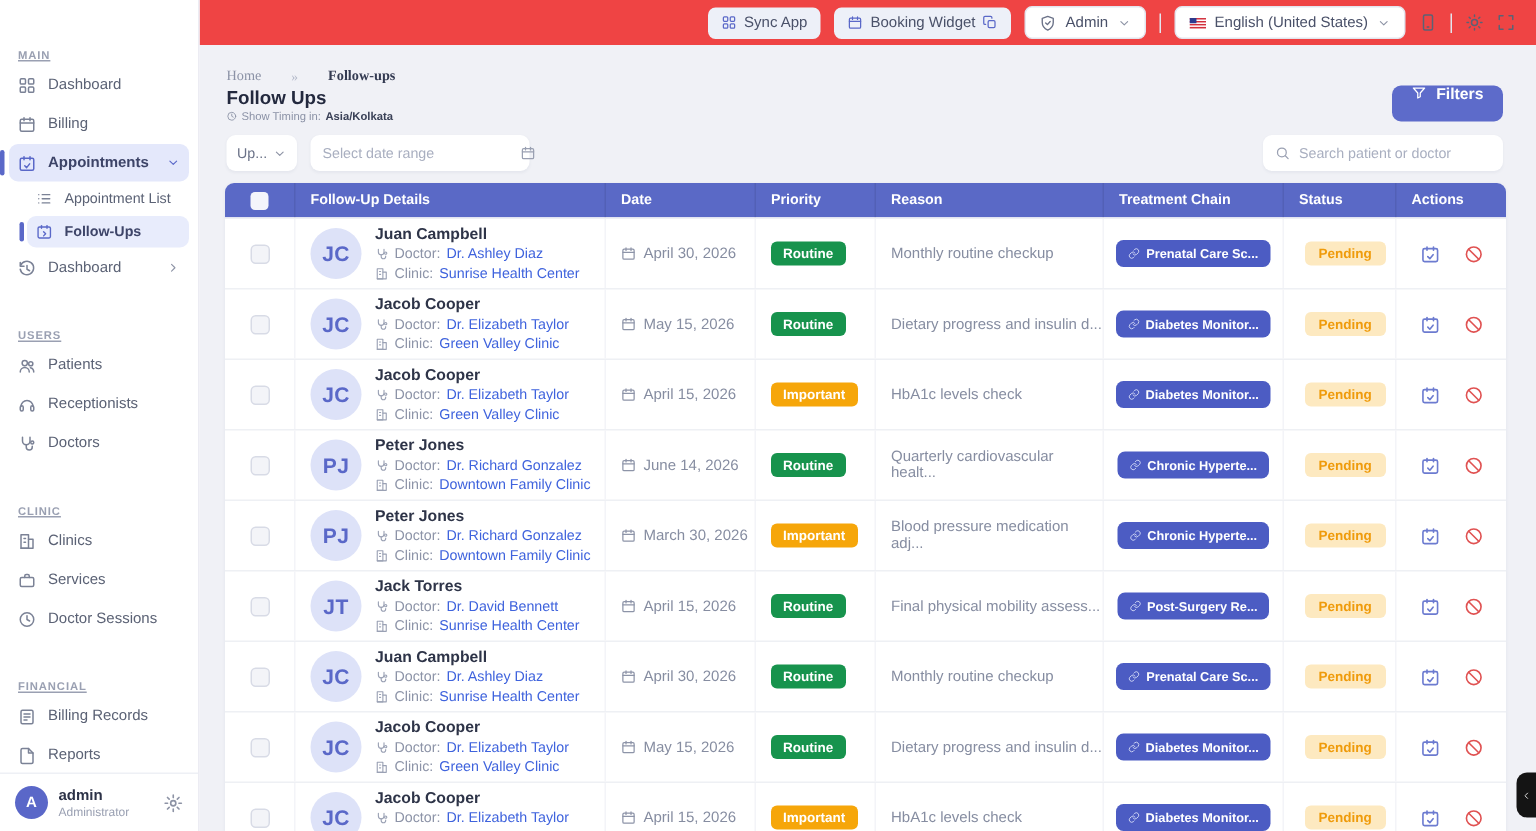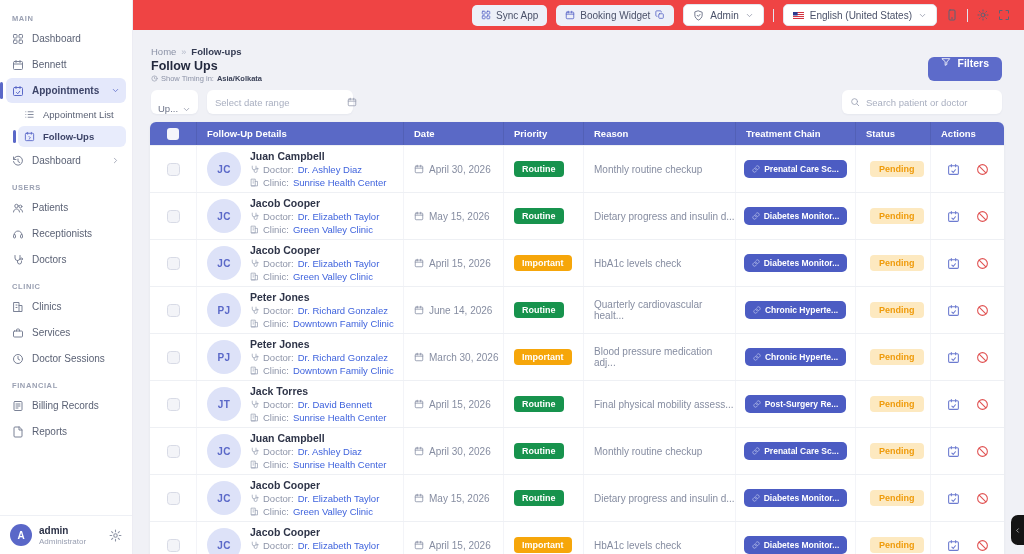--- a/index.html
+++ b/index.html
@@ -10,21 +10,21 @@
 
   
   .sidebar { position:absolute; left:0; top:0; width:133px; height:554px; background:#fff; border-right:1px solid #ececf3; display:flex; flex-direction:column; z-index:5; }
   .logo-row { display:flex; align-items:center; gap:6px; padding:8px 8px 6px 10px; }
   .logo-mark { width:17px; height:17px; }
   .brand { font-size:11px; font-weight:bold; color:#20263a; letter-spacing:.2px; }
   .brand .light { color:#8d93a5; font-weight:normal; }
   .collapse-btn { margin-left:auto; width:24px; height:20px; background:#e8ebfa; border-radius:6px; display:flex; align-items:center; justify-content:center; color:#5a68c8; cursor:pointer; }
   .collapse-btn .ico { width:11px; height:11px; }
   .nav { flex:1 1 auto; overflow:hidden; padding-top:4px; }
-  .sec-label { font-size:7.5px; letter-spacing:.6px; color:#9aa0b2; font-weight:bold; margin:10px 0 3px 12px; }
+  .sec-label { font-size:7.5px; letter-spacing:.6px; color:#9aa0b2; font-weight:bold; margin:28px 0 3px 12px;text-decoration:underline; }
   .nav-item { position:relative; display:flex; align-items:center; gap:8px; height:25px; margin:1px 6px; padding:0 6px; border-radius:6px; font-size:10px; color:#5b6275; cursor:pointer; }
   .nav-item .ico { width:12px; height:12px; color:#7b8296; }
   .nav-item .chev { margin-left:auto; width:9px; height:9px; color:#8d93a5; }
   .nav-item.active { background:#e4e8fb; color:#3d4468; font-weight:bold; }
   .nav-item.active .ico { color:#5a68c8; }
   .nav-item.active::before { content:""; position:absolute; left:-6px; top:4px; bottom:4px; width:3px; border-radius:2px; background:#5a68c8; }
   .nav-item.sub { margin-left:18px; height:21px; font-size:9.5px; }
   .nav-item.sub .ico { width:11px; height:11px; }
   .nav-item.sub.active { background:#e8ecfc; }
   .nav-item.sub.active::before { left:-5px; }
@@ -40,31 +40,31 @@
   .chip .ico { width:10px; height:10px; color:#5a68c8; }
   .sel { display:flex; align-items:center; gap:6px; height:22px; padding:0 9px; border:1px solid #e3e5ee; border-radius:5px; background:#fff; color:#4a5169; font-size:10px; cursor:pointer; }
   .sel .ico { width:11px; height:11px; color:#6b7288; }
   .sel .chev { width:9px; height:9px; color:#8d93a5; }
   .vdiv { width:1px; height:13px; background:#e3e5ee; }
   .tb-icon { width:12px; height:12px; color:#5b6275; cursor:pointer; }
   .flag { width:15px; height:10px; flex:0 0 auto; }
 
   
   .main { position:absolute; left:133px; top:30px; right:0; bottom:0; background:#f0f1f6; overflow:hidden; }
-  .crumb-row { display:flex; align-items:center; gap:5px; margin:16px 0 2px 18px; font-size:9.5px; color:#8b92a6; }
+  .crumb-row { display:flex; align-items:center; gap:20px; margin:16px 0 2px 18px; font-size:9.5px; color:#8b92a6;font-family:Liberation Serif, serif; }
   .crumb-cur { color:#343b52; font-weight:bold; }
   .crumb-sep { color:#b3b9c9; font-size:9px; }
   .page-title { margin:1px 0 1px 18px; font-size:12.5px; font-weight:bold; color:#23293e; }
   .timing { display:flex; align-items:center; gap:3px; margin-left:18px; font-size:7.5px; color:#8b92a6; }
   .timing .ico { width:7px; height:7px; color:#8b92a6; }
   .timing b { color:#3a4157; }
   .filters-btn { position:absolute; top:27px; right:22px; height:24px; display:flex; gap:6px; padding:0 13px; background:#5d6bca; color:#fff; font-size:10.5px; font-weight:bold; border:none; border-radius:6px; cursor:pointer; }
   .filters-btn .ico { width:10px; height:10px; color:#fff; }
   .controls { position:absolute; top:60px; left:18px; right:22px; display:flex; align-items:center; }
-  .type-sel { width:47px; height:24px; background:#fff; border-radius:6px; display:flex; align-items:flex-end; justify-content:space-between; padding:0 7px; font-size:9.5px; color:#6b7288; box-shadow:0 1px 2px rgba(40,50,90,.05); cursor:pointer; }
+  .type-sel { width:47px; height:24px; background:#fff; border-radius:6px; display:flex; align-items:center; justify-content:space-between; padding:0 7px; font-size:9.5px; color:#6b7288; box-shadow:0 1px 2px rgba(40,50,90,.05); cursor:pointer; }
   .type-sel .chev { width:9px; height:9px; color:#8d93a5; }
   .date-input { width:146px; height:24px; margin-left:9px; background:#fff; border-radius:6px; display:flex; align-items:center; padding:0 8px; box-shadow:0 1px 2px rgba(40,50,90,.05); }
   .date-input input { border:none; outline:none; flex:1; font-size:9.5px; font-family:inherit; color:#4a5169; background:transparent; }
   .date-input input::placeholder { color:#a9afc0; }
   .date-input .ico { width:10px; height:10px; color:#9aa0b2; }
   .search-box { margin-left:auto; width:160px; height:24px; background:#fff; border-radius:6px; display:flex; align-items:center; gap:6px; padding:0 8px; box-shadow:0 1px 2px rgba(40,50,90,.05); }
   .search-box .ico { width:10px; height:10px; color:#9aa0b2; }
   .search-box input { border:none; outline:none; flex:1; font-size:9.5px; font-family:inherit; color:#4a5169; background:transparent; }
   .search-box input::placeholder { color:#a9afc0; }
 
@@ -80,21 +80,21 @@
   .col-reason { width:152px; }
   .col-chain { width:120px; }
   .col-status { width:75px; }
   .col-actions { width:74px; }
   .th.col-status, .th.col-actions, .th.col-chain { justify-content:flex-start; }
   .hdr-check { width:12px; height:12px; background:#f4f5fb; border-radius:3px; }
   .trow { display:flex; height:47px; background:#fff; border-top:1px solid #eef0f4; }
   .td { border-left:1px solid #f3f4f8; height:100%; display:flex; align-items:center; padding-left:10px; }
   .td:first-child { border-left:none; }
   .row-check { width:13px; height:13px; border:1px solid #d8dbe6; background:#f3f4f8; border-radius:3.5px; cursor:pointer; }
-  .avatar { width:34px; height:34px; border-radius:50%; background:#dde2f8; color:#5a68c8; font-size:10px; font-weight:bold; display:flex; align-items:center; justify-content:center; letter-spacing:.3px; }
+  .avatar { width:34px; height:34px; border-radius:50%; background:#dde2f8; color:#5a68c8; font-size:14px; font-weight:bold; display:flex; align-items:center; justify-content:center; letter-spacing:.3px; }
   .details-txt { margin-left:9px; display:flex; flex-direction:column; gap:2px; }
   .p-name { font-size:10.5px; font-weight:bold; color:#2e3448; }
   .d-line { display:flex; align-items:center; gap:4px; font-size:9.5px; color:#8d94a8; }
   .d-line .ico { width:9px; height:9px; color:#9aa1b4; }
   .d-link { color:#3f63dd; cursor:pointer; }
   .date-cell { gap:5px; font-size:10px; color:#868da1; }
   .date-cell .ico { width:10px; height:10px; color:#8d94a8; }
   .badge { font-size:9px; font-weight:bold; color:#fff; padding:3px 8px; border-radius:4px; cursor:default; }
   .reason-txt { font-size:10px; color:#868da1; }
   .chain-pill { display:inline-flex; align-items:center; gap:4px; background:#4c5cc3; color:#fff; font-size:8.5px; font-weight:bold; padding:4px 8px; border-radius:5px; cursor:pointer; }
@@ -131,21 +131,21 @@
 
   <div class="nav-item">
     <span class="ico">
               <svg viewBox="0 0 24 24" fill="none" stroke="currentColor" stroke-width="2" stroke-linecap="round" stroke-linejoin="round">
                 <rect x="3" y="5" width="18" height="16" rx="2"></rect>
                 <line x1="3" y1="10" x2="21" y2="10"></line>
                 <line x1="8" y1="3" x2="8" y2="7"></line>
                 <line x1="16" y1="3" x2="16" y2="7"></line>
               </svg>
             </span>
-    <span>Bennett</span>
+    <span>Billing</span>
   </div>
 
   <div class="nav-item active">
     <span class="ico">
               <svg viewBox="0 0 24 24" fill="none" stroke="currentColor" stroke-width="2" stroke-linecap="round" stroke-linejoin="round">
                 <rect x="3" y="5" width="18" height="16" rx="2"></rect>
                 <line x1="8" y1="3" x2="8" y2="7"></line>
                 <line x1="16" y1="3" x2="16" y2="7"></line>
                 <polyline points="9 15 11.5 17.5 15.5 12.5"></polyline>
               </svg>

